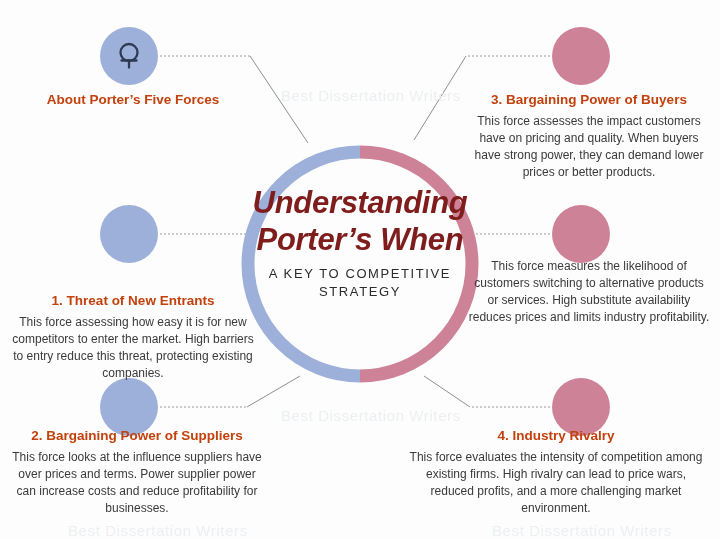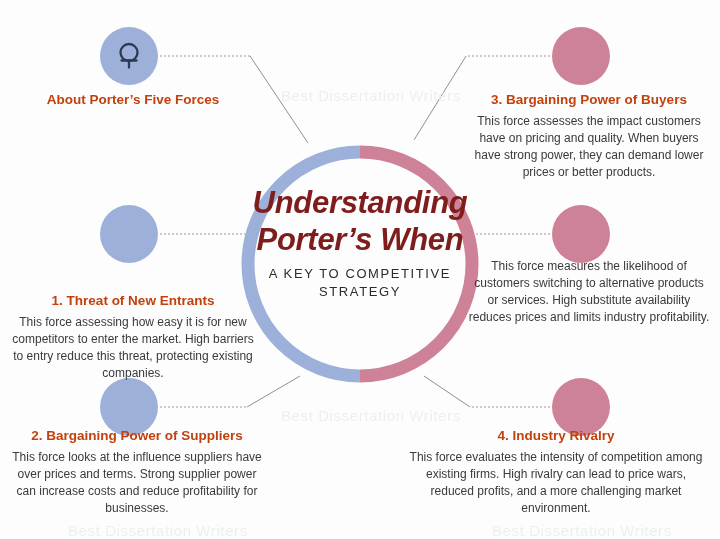--- a/index.html
+++ b/index.html
@@ -180,21 +180,21 @@
     <div class="b-title">About Porter’s Five Forces</div>
   </div>
 
   <div class="block blk-f1 ta-center">
     <div class="b-title">1. Threat of New Entrants</div>
     <div class="b-body">This force assessing how easy it is for new competitors to enter the market. High barriers to entry reduce this threat, protecting existing companies.</div>
   </div>
 
   <div class="block blk-f2 ta-center">
     <div class="b-title">2. Bargaining Power of Suppliers</div>
-    <div class="b-body">This force looks at the influence suppliers have over prices and terms. Strong supplier power can increase costs and reduce profitability for businesses.</div>
+    <div class="b-body">This force looks at the influence suppliers have over prices and terms. Power supplier power can increase costs and reduce profitability for businesses.</div>
   </div>
 
   <div class="block blk-f3 ta-center">
     <div class="b-title">3. Bargaining Power of Buyers</div>
     <div class="b-body">This force assesses the impact customers have on pricing and quality. When buyers have strong power, they can demand lower prices or better products.</div>
   </div>
 
   <div class="block blk-f4 ta-center">
     <div class="b-body">This force measures the likelihood of customers switching to alternative products or services. High substitute availability reduces prices and limits industry profitability.</div>
   </div>

